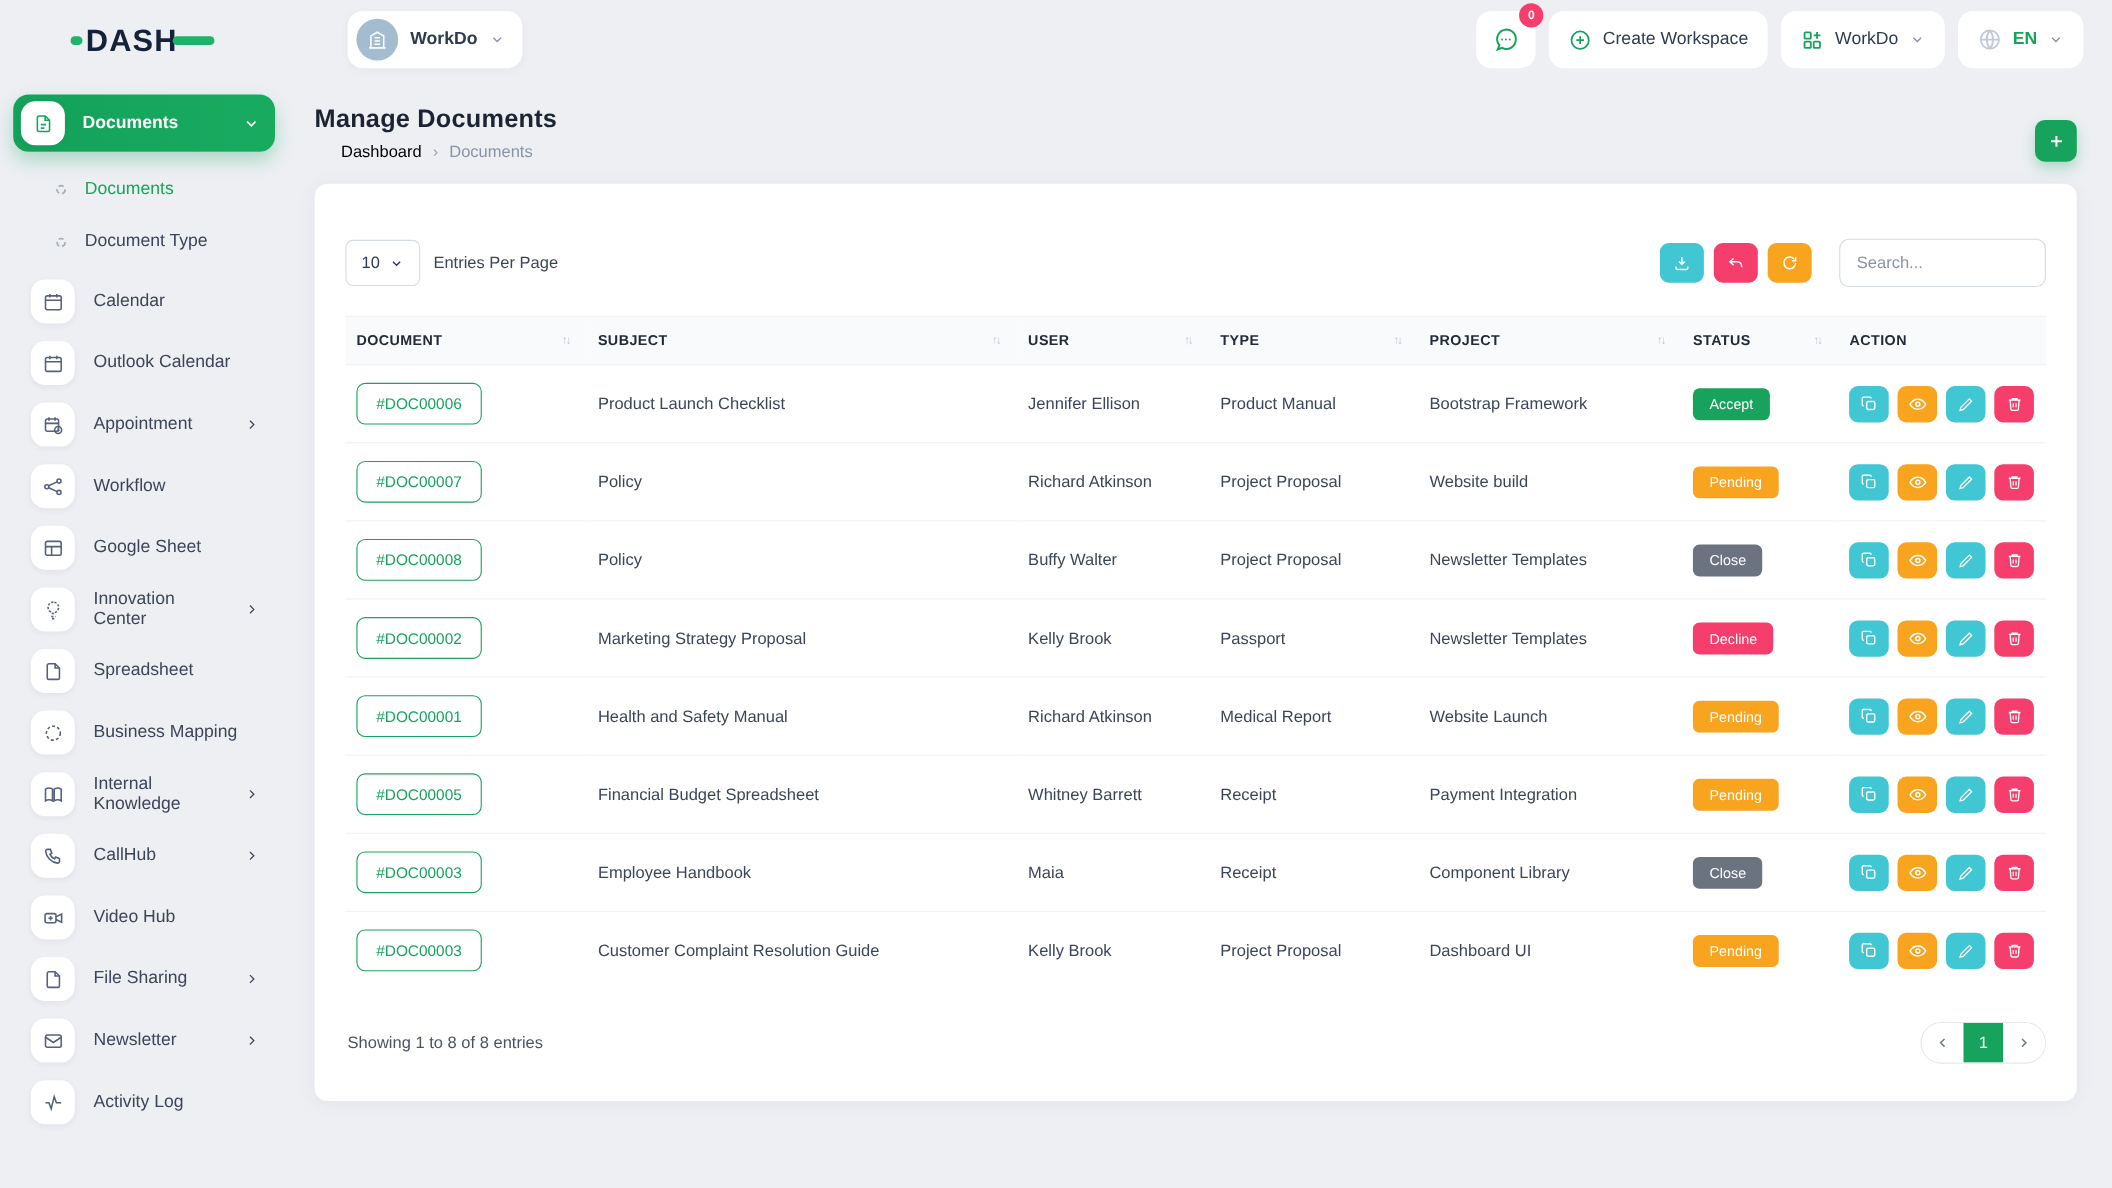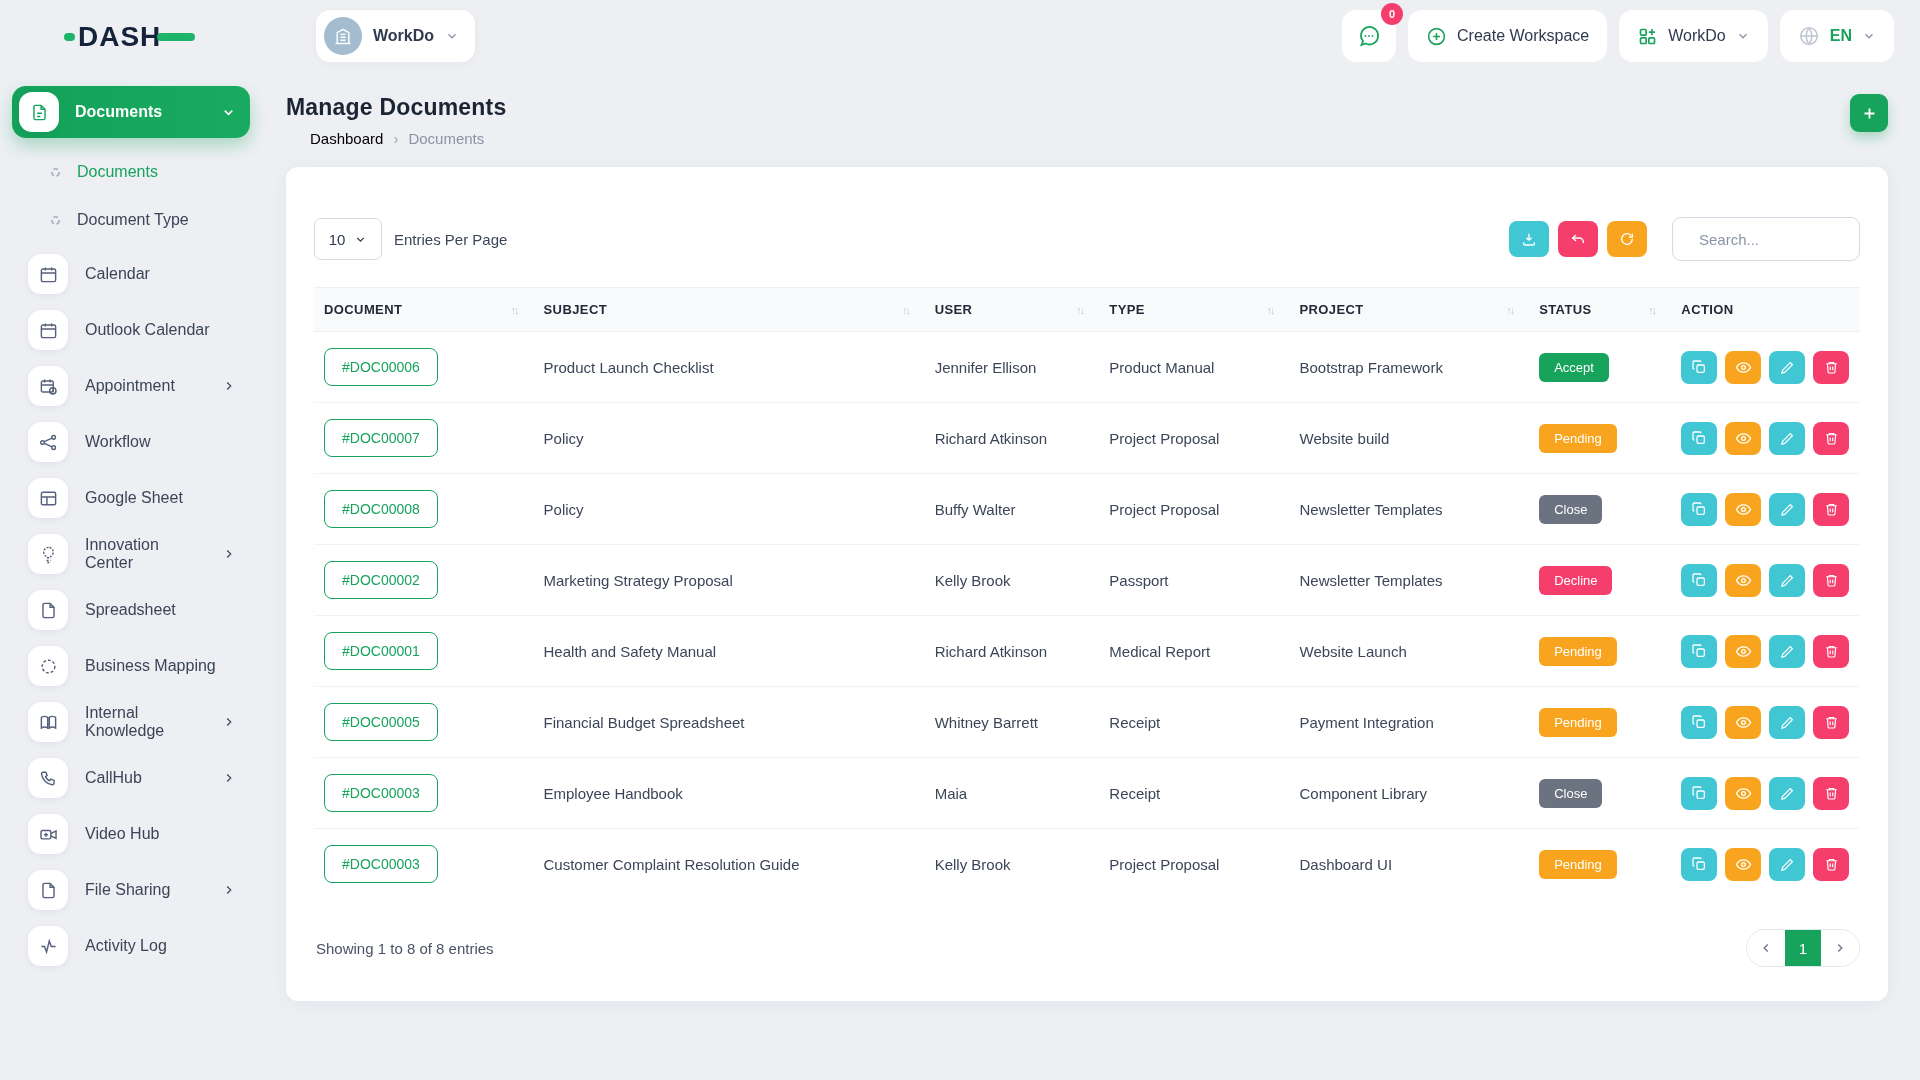--- a/index.html
+++ b/index.html
@@ -30,38 +30,38 @@
   .submenu { padding:10px 0 2px 0; }
   .subitem { height:48px; display:flex; align-items:center; gap:16px; padding-left:38px; font-size:16px; color:#3c4558; cursor:pointer; }
   .subitem .ring { display:flex; }
   .subitem.sub-active .sub-label { color:#17a35c; }
   .nav-item { height:56px; display:flex; align-items:center; gap:17px; padding:0 14px 0 16px; font-size:16px; color:#3c4558; cursor:pointer; }
   .nav-item .nav-label { flex:1; }
   .nav-item .chev-r { color:#3c4558; display:flex; }
 
   
   .main { position:absolute; top:72px; left:260px; right:0; bottom:0; }
-  .page-head { display:flex; align-items:flex-start; padding:22px 32px 0 26px; }
+  .page-head { display:flex; align-items:flex-end; padding:22px 32px 0 26px; }
   .page-title { font-size:23px; font-weight:700; color:#1c2433; letter-spacing:.2px; }
   .breadcrumb { margin-top:9px; font-size:15px; display:flex; align-items:center; gap:10px; }
   .breadcrumb .bc-link { color:#000000; text-decoration:none; cursor:pointer;margin-left:24px; }
   .breadcrumb .bc-sep { color:#9aa2b1; font-size:15px; }
   .breadcrumb .bc-current { color:#8a93a5; }
   .add-btn { margin-left:auto; width:38px; height:38px; border:none; border-radius:9px; background:#17a35c; color:#fff; display:flex; align-items:center; justify-content:center; cursor:pointer; box-shadow:0 6px 12px rgba(23,163,92,.3); }
 
   .card { margin:20px 32px 0 26px; background:#fff; border-radius:12px; box-shadow:0 2px 18px rgba(30,40,70,.05); padding:50px 28px 34px 28px; }
   .toolbar { display:flex; align-items:center; }
   .epp-select { height:42px; width:68px; background:#fff; border:1px solid #d5dbe4; border-radius:7px; display:flex; align-items:center; justify-content:center; gap:9px; font-size:15px; color:#2e3a4e; cursor:pointer; }
   .epp-label { margin-left:12px; font-size:15px; color:#3c4558; }
   .toolbar-right { margin-left:auto; display:flex; align-items:center; gap:9px; }
   .tool-btn { width:40px; height:36px; border:none; border-radius:8px; color:#fff; display:flex; align-items:center; justify-content:center; cursor:pointer; }
   .tool-btn.teal { background:#41c6d4; }
   .tool-btn.pink { background:#f53e6c; }
   .tool-btn.orange { background:#f9a41f; }
-  .search-input { margin-left:16px; width:188px; height:44px; border:1px solid #d5dbe4; border-radius:9px; padding:0 26px; font-size:15px; color:#0369a1; font-family:inherit; outline:none; }
+  .search-input { margin-left:16px; width:188px; height:44px; border:1px solid #d5dbe4; border-radius:9px; padding:0 15px; font-size:15px; color:#0369a1; font-family:inherit; outline:none; }
   .search-input::placeholder { color:#8a93a5; }
 
   table { width:100%; border-collapse:collapse; table-layout:fixed; margin-top:26px; }
   col.c-doc{width:14.2%} col.c-subj{width:25.3%} col.c-user{width:11.3%} col.c-type{width:12.3%} col.c-proj{width:15.5%} col.c-status{width:9.2%} col.c-act{width:12.2%}
   thead th { background:#f9fafc; border-top:1px solid #eef0f4; border-bottom:1px solid #eef0f4; padding:14px 10px; text-align:left; }
   .th-inner { display:flex; align-items:center; font-size:13px; font-weight:700; color:#222a38; letter-spacing:.4px; }
   .sort-ic { margin-left:auto; font-size:11px; color:#c2c8d2; letter-spacing:-2px; padding-right:6px; }
   tbody td { border-bottom:1px solid #f0f2f5; padding:16px 10px; font-size:15px; color:#3c4558; vertical-align:middle; }
   tbody tr:last-child td { border-bottom:none; }
   .doc-pill { border:1px solid #17a35c; color:#17a35c; background:#fff; border-radius:8px; padding:10px 17px; font-size:14px; font-family:inherit; cursor:pointer; }
@@ -321,20 +321,34 @@
         <span class="nav-label">Video Hub</span>
       </div>
       <div class="nav-item">
         <span class="icon-box">
           <svg width="19" height="19" viewBox="0 0 24 24" fill="none" stroke="currentColor" stroke-width="1.8">
             <path d="M14 3H7a2 2 0 0 0-2 2v14a2 2 0 0 0 2 2h10a2 2 0 0 0 2-2V8z"></path>
             <path d="M14 3v5h5"></path>
           </svg>
         </span>
         <span class="nav-label">File Sharing</span>
+        <span class="chev-r">
+          <svg width="14" height="14" viewBox="0 0 24 24" fill="none" stroke="currentColor" stroke-width="2">
+            <path d="M9 6l6 6-6 6"></path>
+          </svg>
+        </span>
+      </div>
+      <div class="nav-item">
+        <span class="icon-box">
+          <svg width="19" height="19" viewBox="0 0 24 24" fill="none" stroke="currentColor" stroke-width="1.8">
+            <rect x="3" y="5" width="18" height="14" rx="2"></rect>
+            <path d="M3 7.5l9 6 9-6"></path>
+          </svg>
+        </span>
+        <span class="nav-label">Newsletter</span>
         <span class="chev-r">
           <svg width="14" height="14" viewBox="0 0 24 24" fill="none" stroke="currentColor" stroke-width="2">
             <path d="M9 6l6 6-6 6"></path>
           </svg>
         </span>
       </div>
       <div class="nav-item">
         <span class="icon-box">
           <svg width="19" height="19" viewBox="0 0 24 24" fill="none" stroke="currentColor" stroke-width="1.8">
             <path d="M3 12h4l2.5 7L13 5l2.5 7H21"></path>

